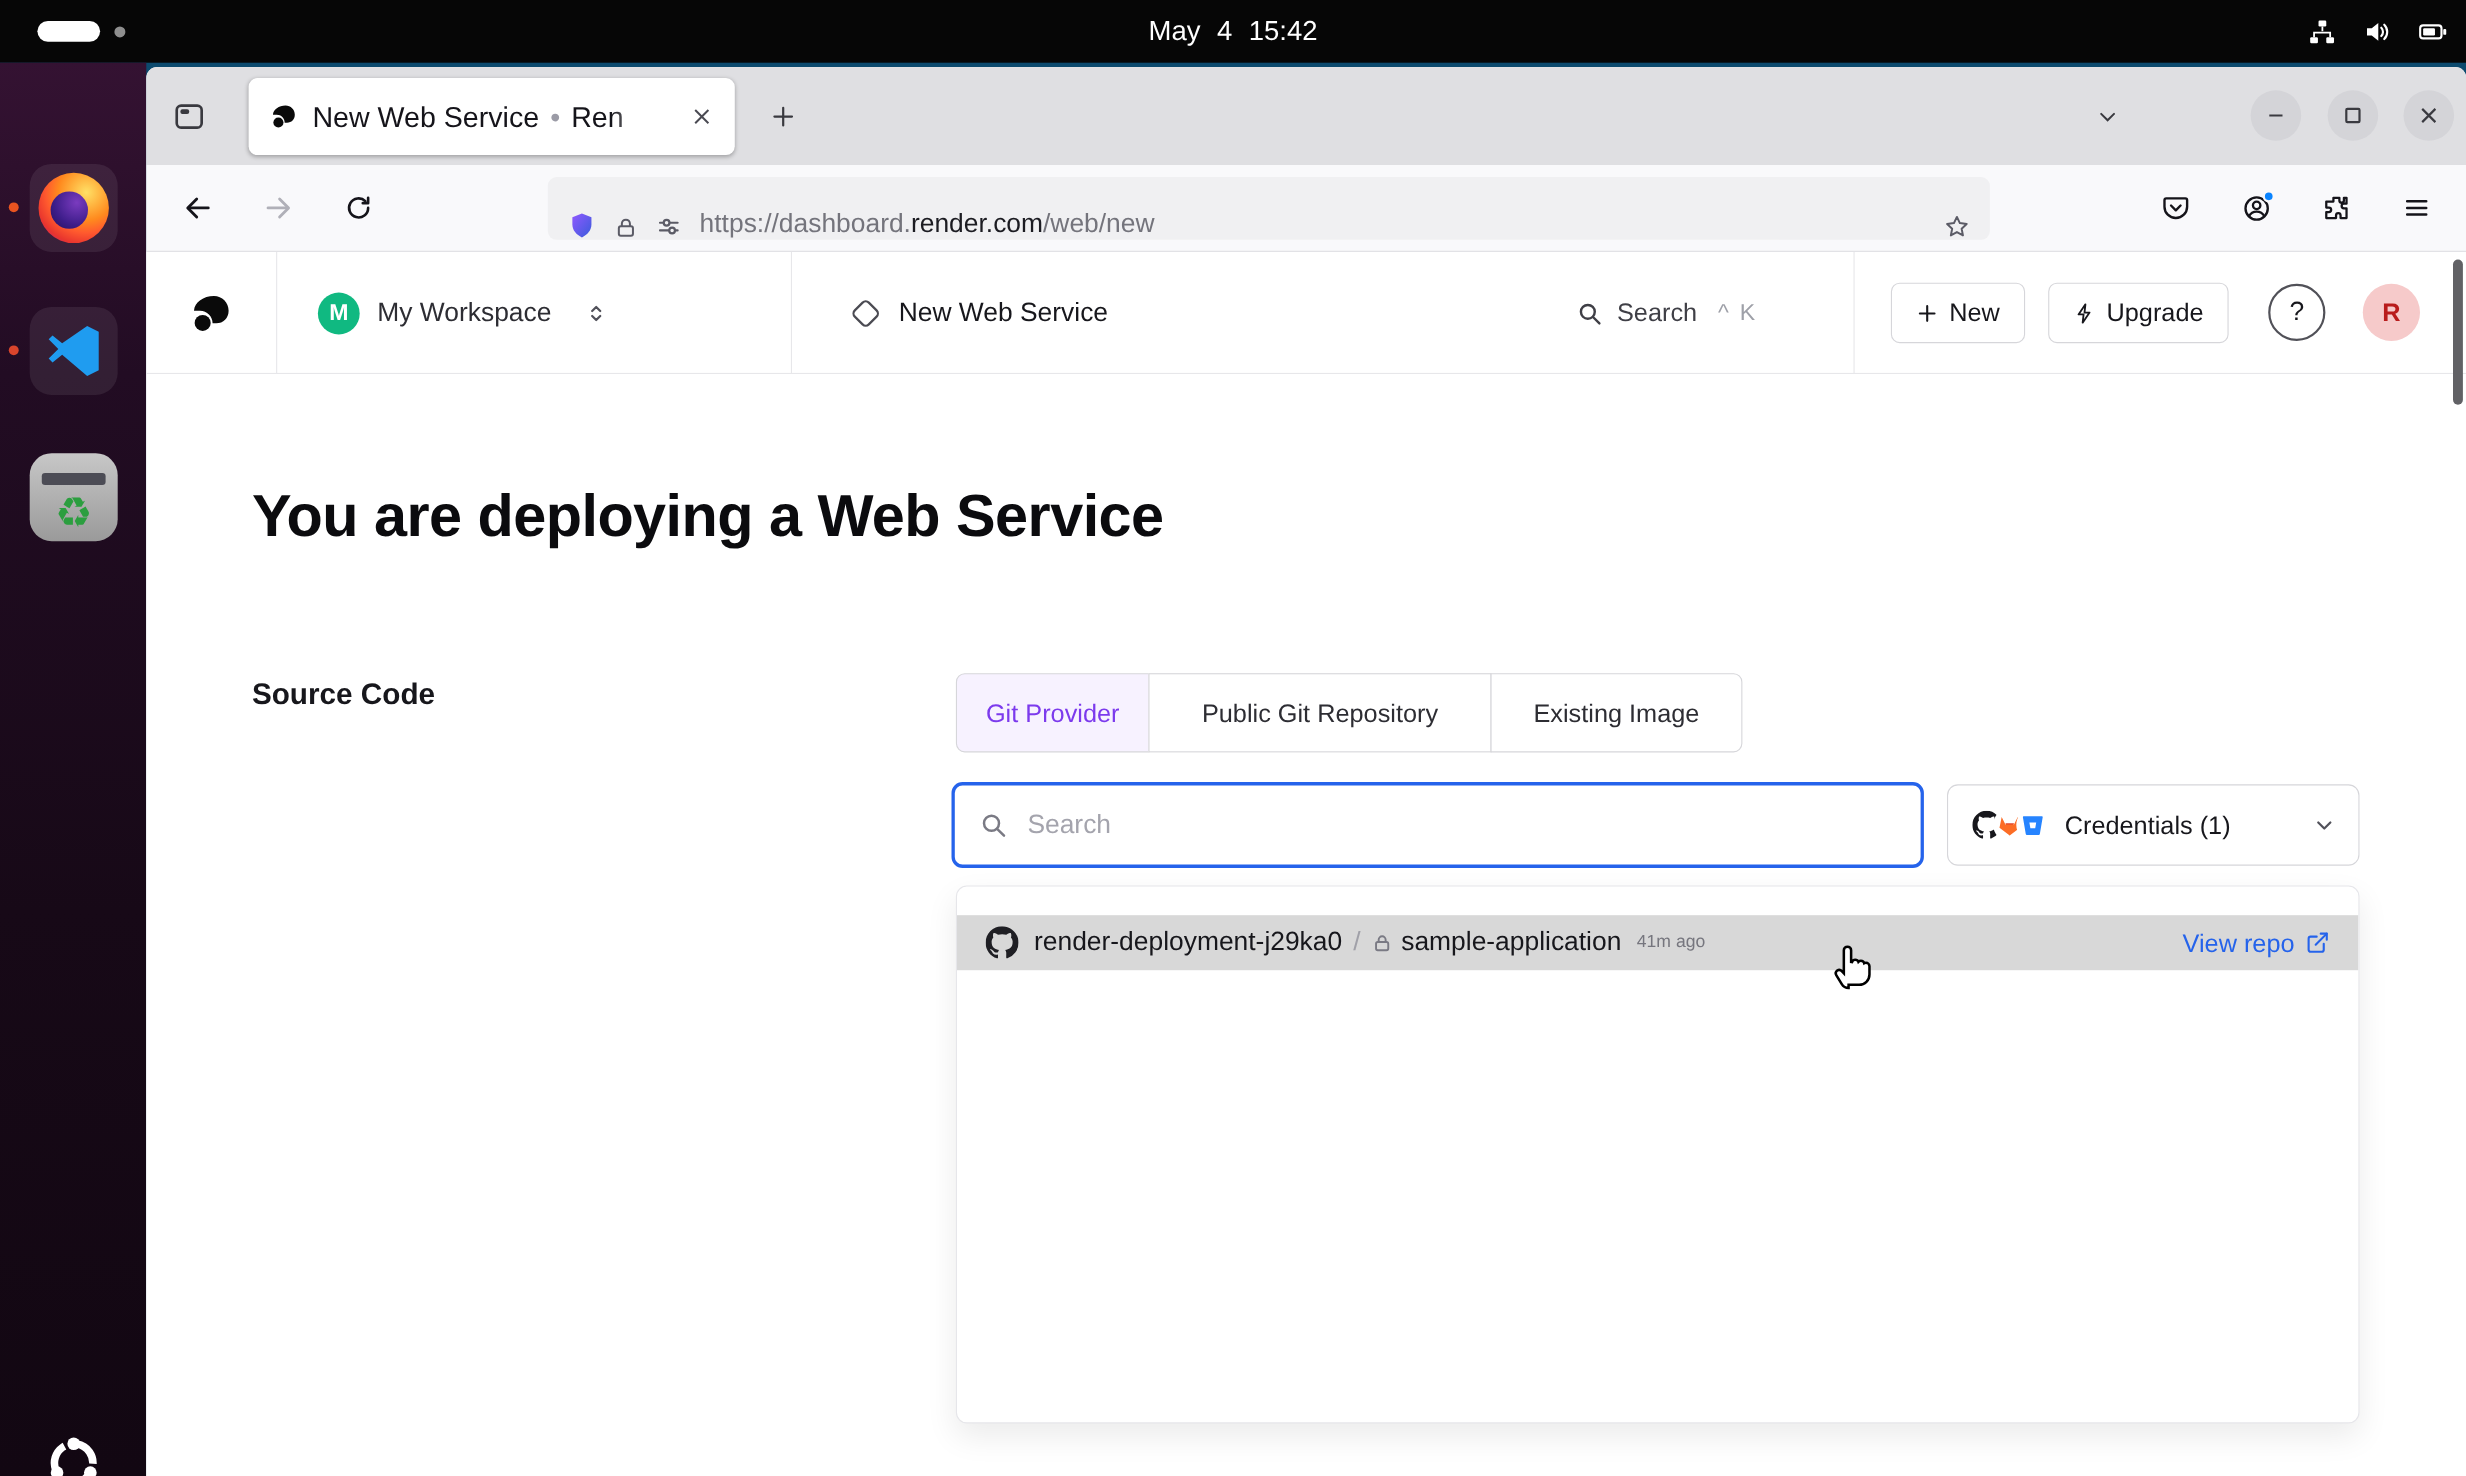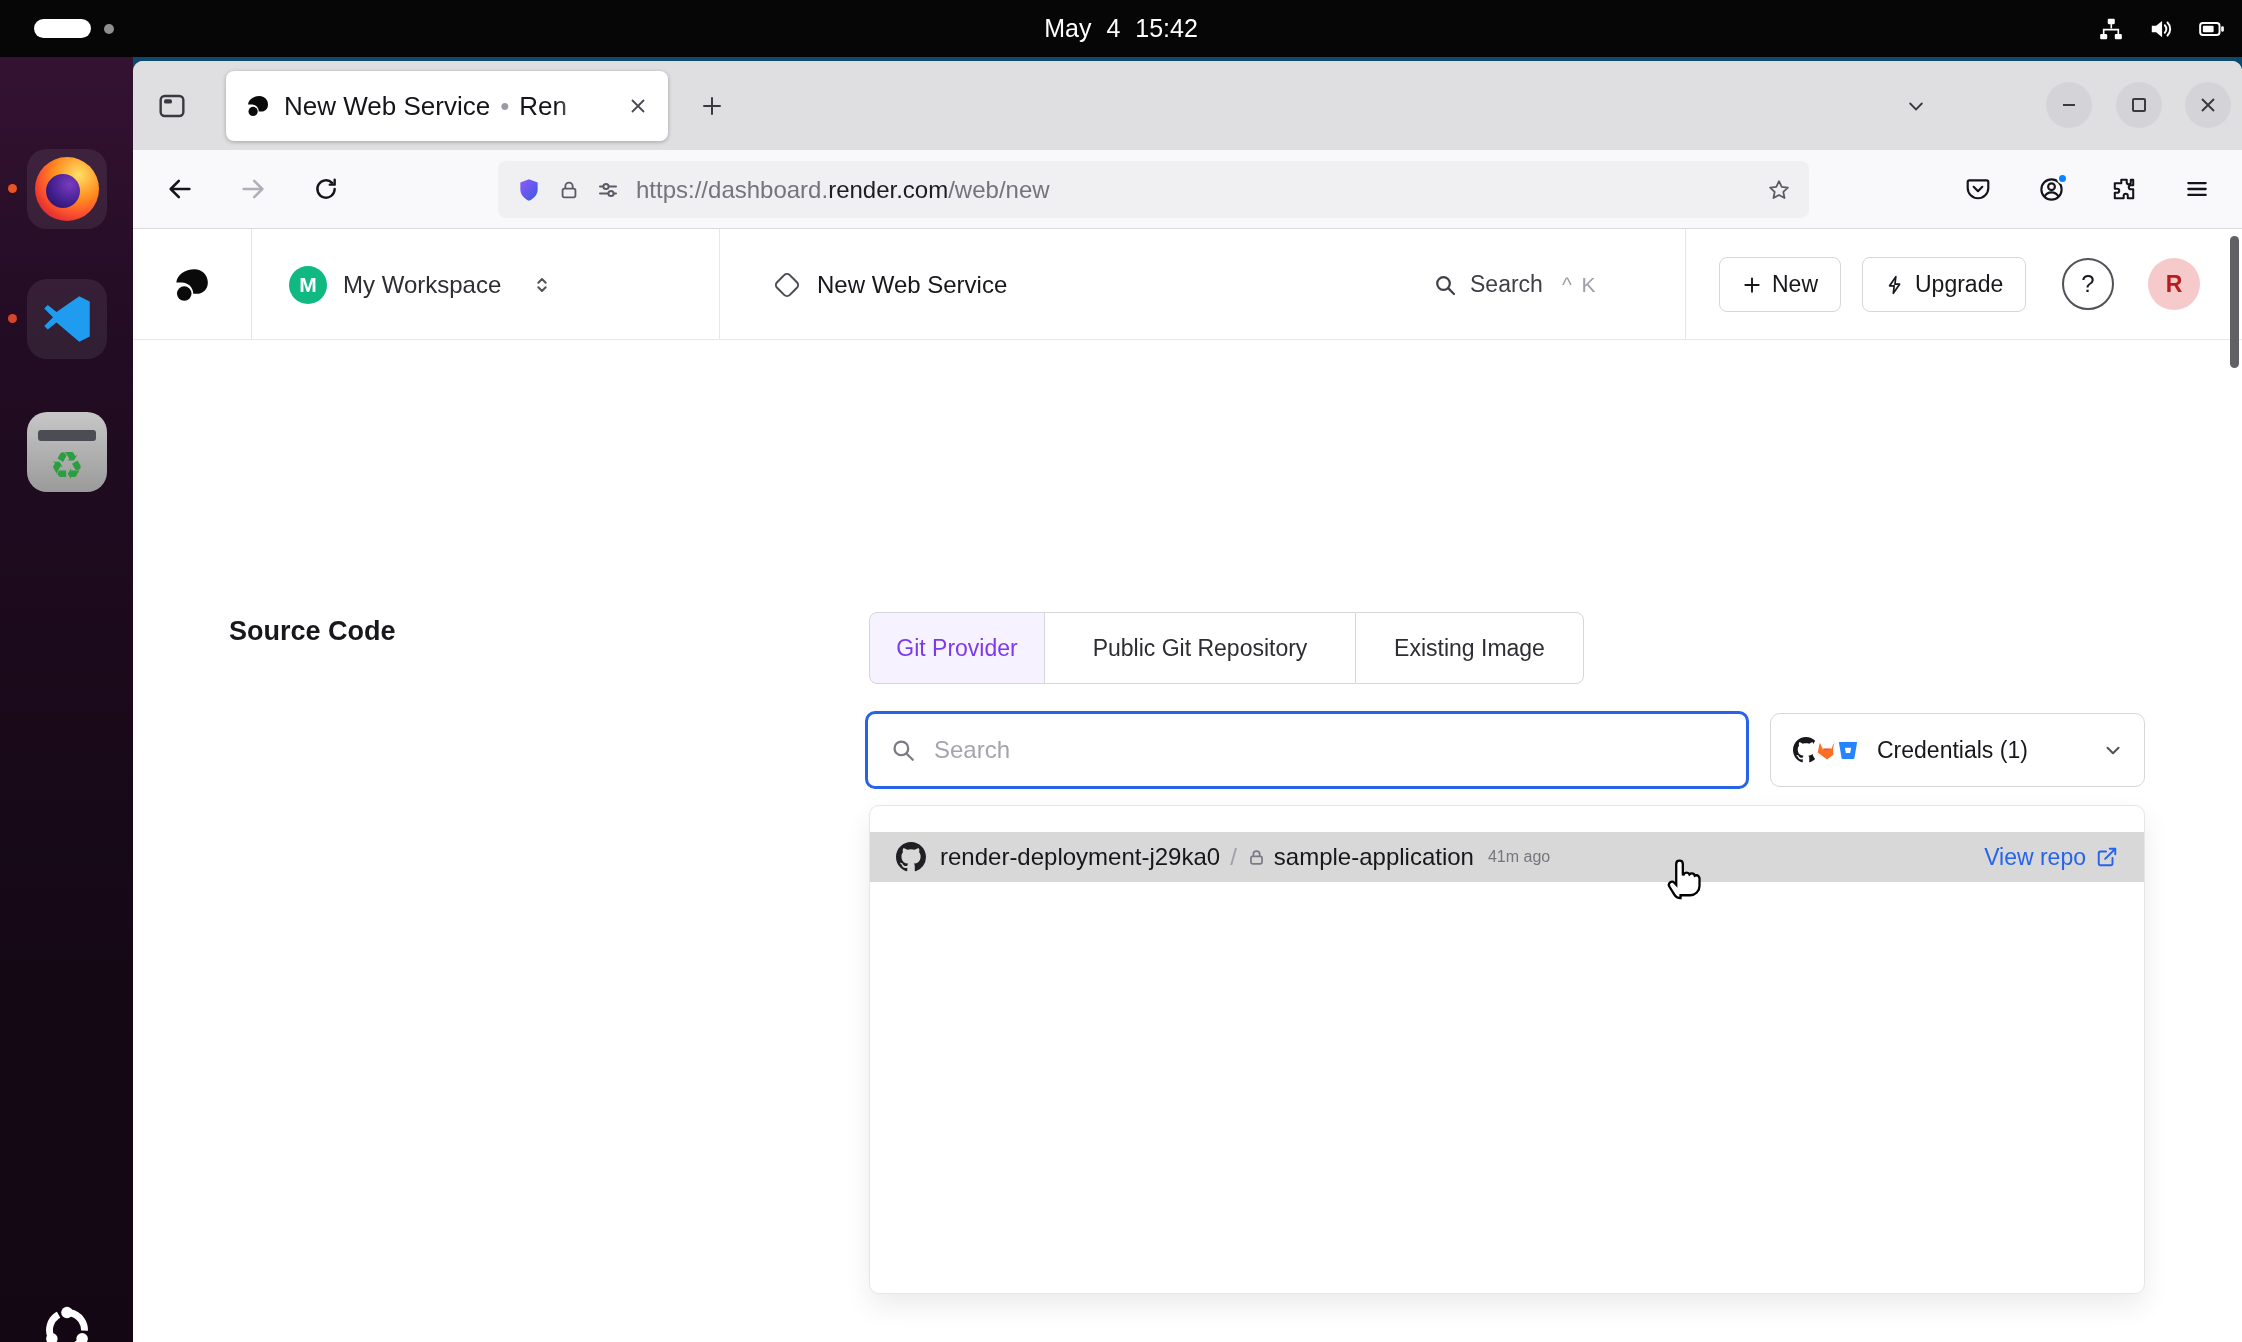--- a/index.html
+++ b/index.html
@@ -48,21 +48,21 @@
   .tab-close{width:32px;height:32px;border-radius:6px;display:flex;align-items:center;justify-content:center;flex:none;}
   .strip-btn{position:absolute;top:22px;width:46px;height:46px;display:flex;align-items:center;justify-content:center;border-radius:8px;}
   .winbtn{position:absolute;top:21px;width:46px;height:46px;border-radius:50%;background:#d4d4d8;
           display:flex;align-items:center;justify-content:center;}
 
   
   .navbar{position:relative;height:79px;background:#f9f9fb;border-bottom:1px solid #d9d9de;}
   .nav-btn{position:absolute;top:16px;width:46px;height:46px;border-radius:8px;
            display:flex;align-items:center;justify-content:center;}
   .urlbar{position:absolute;left:365px;top:11px;width:1311px;height:57px;background:#f0f0f2;border-radius:8px;
-          display:flex;align-items:center;padding:0 18px;gap:16px;}
+          display:flex;align-items:flex-end;padding:0 18px;gap:16px;}
   .url-text{flex:1;font-size:24px;color:#74747c;white-space:nowrap;overflow:hidden;}
   .url-domain{color:#1c1c22;}
   .badge-dot{position:absolute;right:6px;top:7px;width:11px;height:11px;border-radius:50%;background:#0a84ff;border:2px solid #f9f9fb;}
 
   
   .app{position:absolute;left:0;top:168px;right:0;bottom:0;background:#fff;}
   .app-header{position:relative;height:111px;border-bottom:1px solid #e7e7ea;background:#fff;}
   .logo-cell{position:absolute;left:0;top:0;width:119px;height:111px;border-right:1px solid #e7e7ea;
              display:flex;align-items:center;justify-content:center;}
   .ws{position:absolute;left:156px;top:0;height:111px;display:flex;align-items:center;gap:16px;}
@@ -354,20 +354,21 @@
           <svg width="20" height="22" viewBox="0 0 24 24" fill="none" stroke="#17171c" stroke-width="2" stroke-linejoin="round">
               <path d="M13 2 5.5 13H11l-1 9 7.5-11H12z"></path>
             </svg>
           <span>Upgrade</span>
         </div>
         <div class="btn-help">?</div>
         <div class="avatar-r">R</div>
       </div>
 
       <div class="page">
+        <div class="h1">You are deploying a Web Service</div>
         <div class="src-label">Source Code</div>
 
         <div class="segs">
           <div class="seg w1 active">Git Provider</div>
           <div class="seg w2">Public Git Repository</div>
           <div class="seg w3">Existing Image</div>
         </div>
 
         <div class="searchbox">
           <svg width="26" height="26" viewBox="0 0 24 24" fill="none" stroke="#7a7a84" stroke-width="2.1" stroke-linecap="round">

